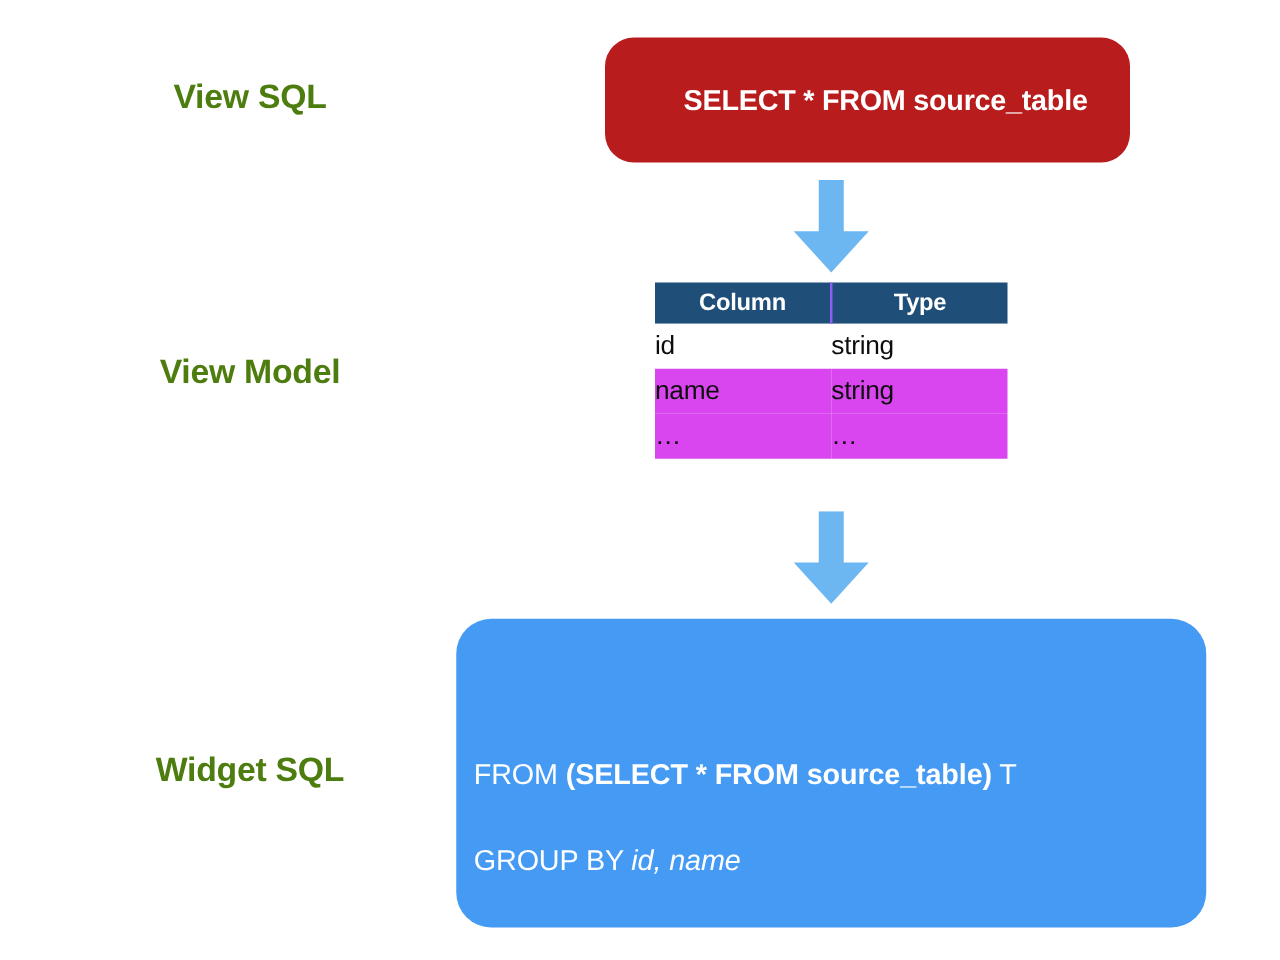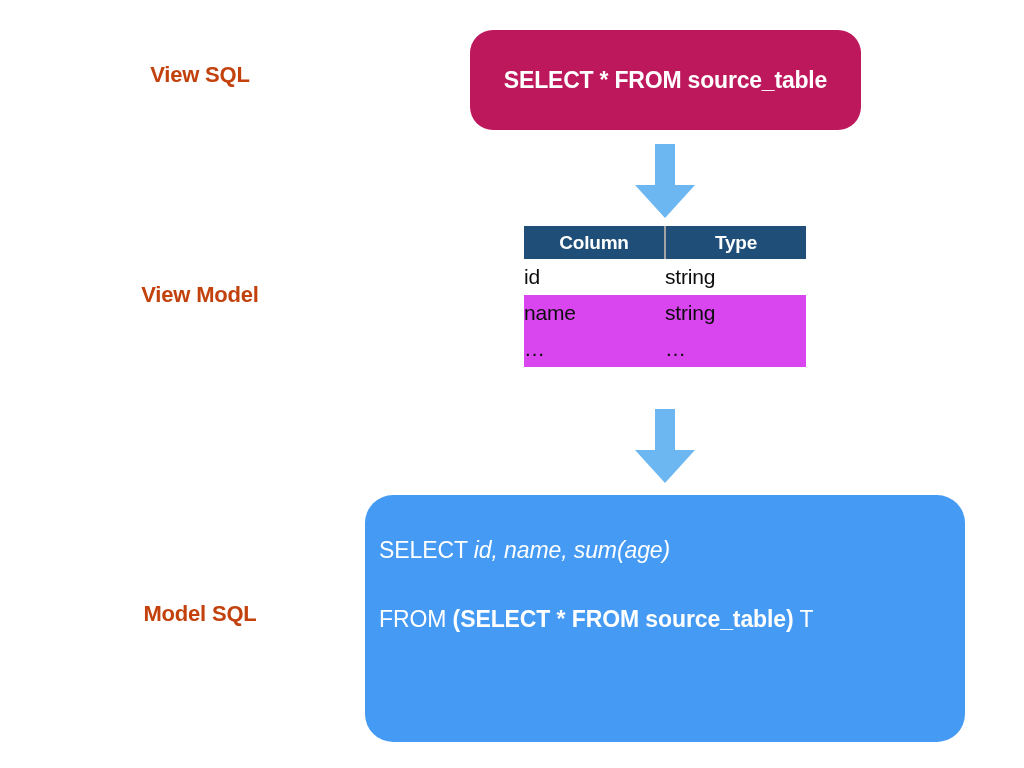--- a/index.html
+++ b/index.html
@@ -19,42 +19,43 @@
     position: absolute;
     left: 0; top: 0;
     width: 1024px;
     height: 768px;
   }
 
   
   .row-label {
     position: absolute;
     font-weight: bold;
-    color: #c2410c;
-    font-size: 22px;
+    color: #4d7c0f;
+    font-size: 27px;
     letter-spacing: -0.2px;
     text-align: center;
     white-space: nowrap;
   }
   #label-view-sql   { left: 60px;  top: 62px;  width: 280px; }
   #label-view-model { left: 60px;  top: 282px; width: 280px; }
   #label-widget-sql { left: 60px;  top: 601px; width: 280px; }
 
   
   .sql-box-top {
     position: absolute;
-    left: 470px;
+    left: 484px;
     top: 30px;
     width: 391px;
     height: 100px;
-    background: #be185d;
+    background: #b91c1c;
     border-radius: 23px;
     display: flex;
     align-items: center;
     justify-content: center;
+    padding-left: 29px;
   }
   .sql-box-top .sql-text {
     color: #ffffff;
     font-weight: bold;
     font-size: 23px;
     letter-spacing: -0.2px;
     white-space: nowrap;
   }
 
   
@@ -78,21 +79,21 @@
   .schema-table th {
     background: #1f4e79;
     color: #ffffff;
     font-weight: bold;
     font-size: 19px;
     height: 33px;
     text-align: center;
     padding: 0;
     letter-spacing: -0.2px;
   }
-  .schema-table th.col-left  { border-right: 2px solid #a3a3a3; text-align: center; }
+  .schema-table th.col-left  { border-right: 2px solid #8b5cf6; text-align: center; }
   .schema-table td {
     color: #0d0d0d;
     font-size: 21px;
     height: 36px;
     padding: 0;
     letter-spacing: -0.2px;
   }
   .schema-table tr.zebra td { background: #d946ef; }
   .schema-table tr.plain td { background: #ffffff; }
 
@@ -124,21 +125,21 @@
 </style>
 </head>
 <body>
 
 <div class="stage">
 
   <div class="row-label" id="label-view-sql">View SQL</div>
 
   <div class="row-label" id="label-view-model">View Model</div>
 
-  <div class="row-label" id="label-widget-sql">Model SQL</div>
+  <div class="row-label" id="label-widget-sql">Widget SQL</div>
 
   <div class="sql-box-top">
     <span class="sql-text">SELECT * FROM source_table</span>
   </div>
 
   <div class="arrow" id="arrow-top">
     <svg width="66" height="76" viewBox="0 0 66 76" xmlns="http://www.w3.org/2000/svg">
       <polygon points="23,0 43,0 43,41 63,41 33,74 3,41 23,41" fill="#6cb7f2"></polygon>
     </svg>
   </div>
@@ -166,21 +167,21 @@
     </tbody>
   </table>
 
   <div class="arrow" id="arrow-bottom">
     <svg width="66" height="76" viewBox="0 0 66 76" xmlns="http://www.w3.org/2000/svg">
       <polygon points="23,0 43,0 43,41 63,41 33,74 3,41 23,41" fill="#6cb7f2"></polygon>
     </svg>
   </div>
 
   <div class="sql-box-bottom">
-    <div class="sql-line" id="widget-line-1">
-      <span>SELECT </span><span class="it">id, name, sum(age)</span>
-    </div>
     <div class="sql-line" id="widget-line-2">
       <span>FROM </span><span class="bd">(SELECT * FROM source_table)</span><span> T</span>
+    </div>
+    <div class="sql-line" id="widget-line-3">
+      <span>GROUP BY </span><span class="it">id, name</span>
     </div>
   </div>
 
 </div>
 
 </body></html>

